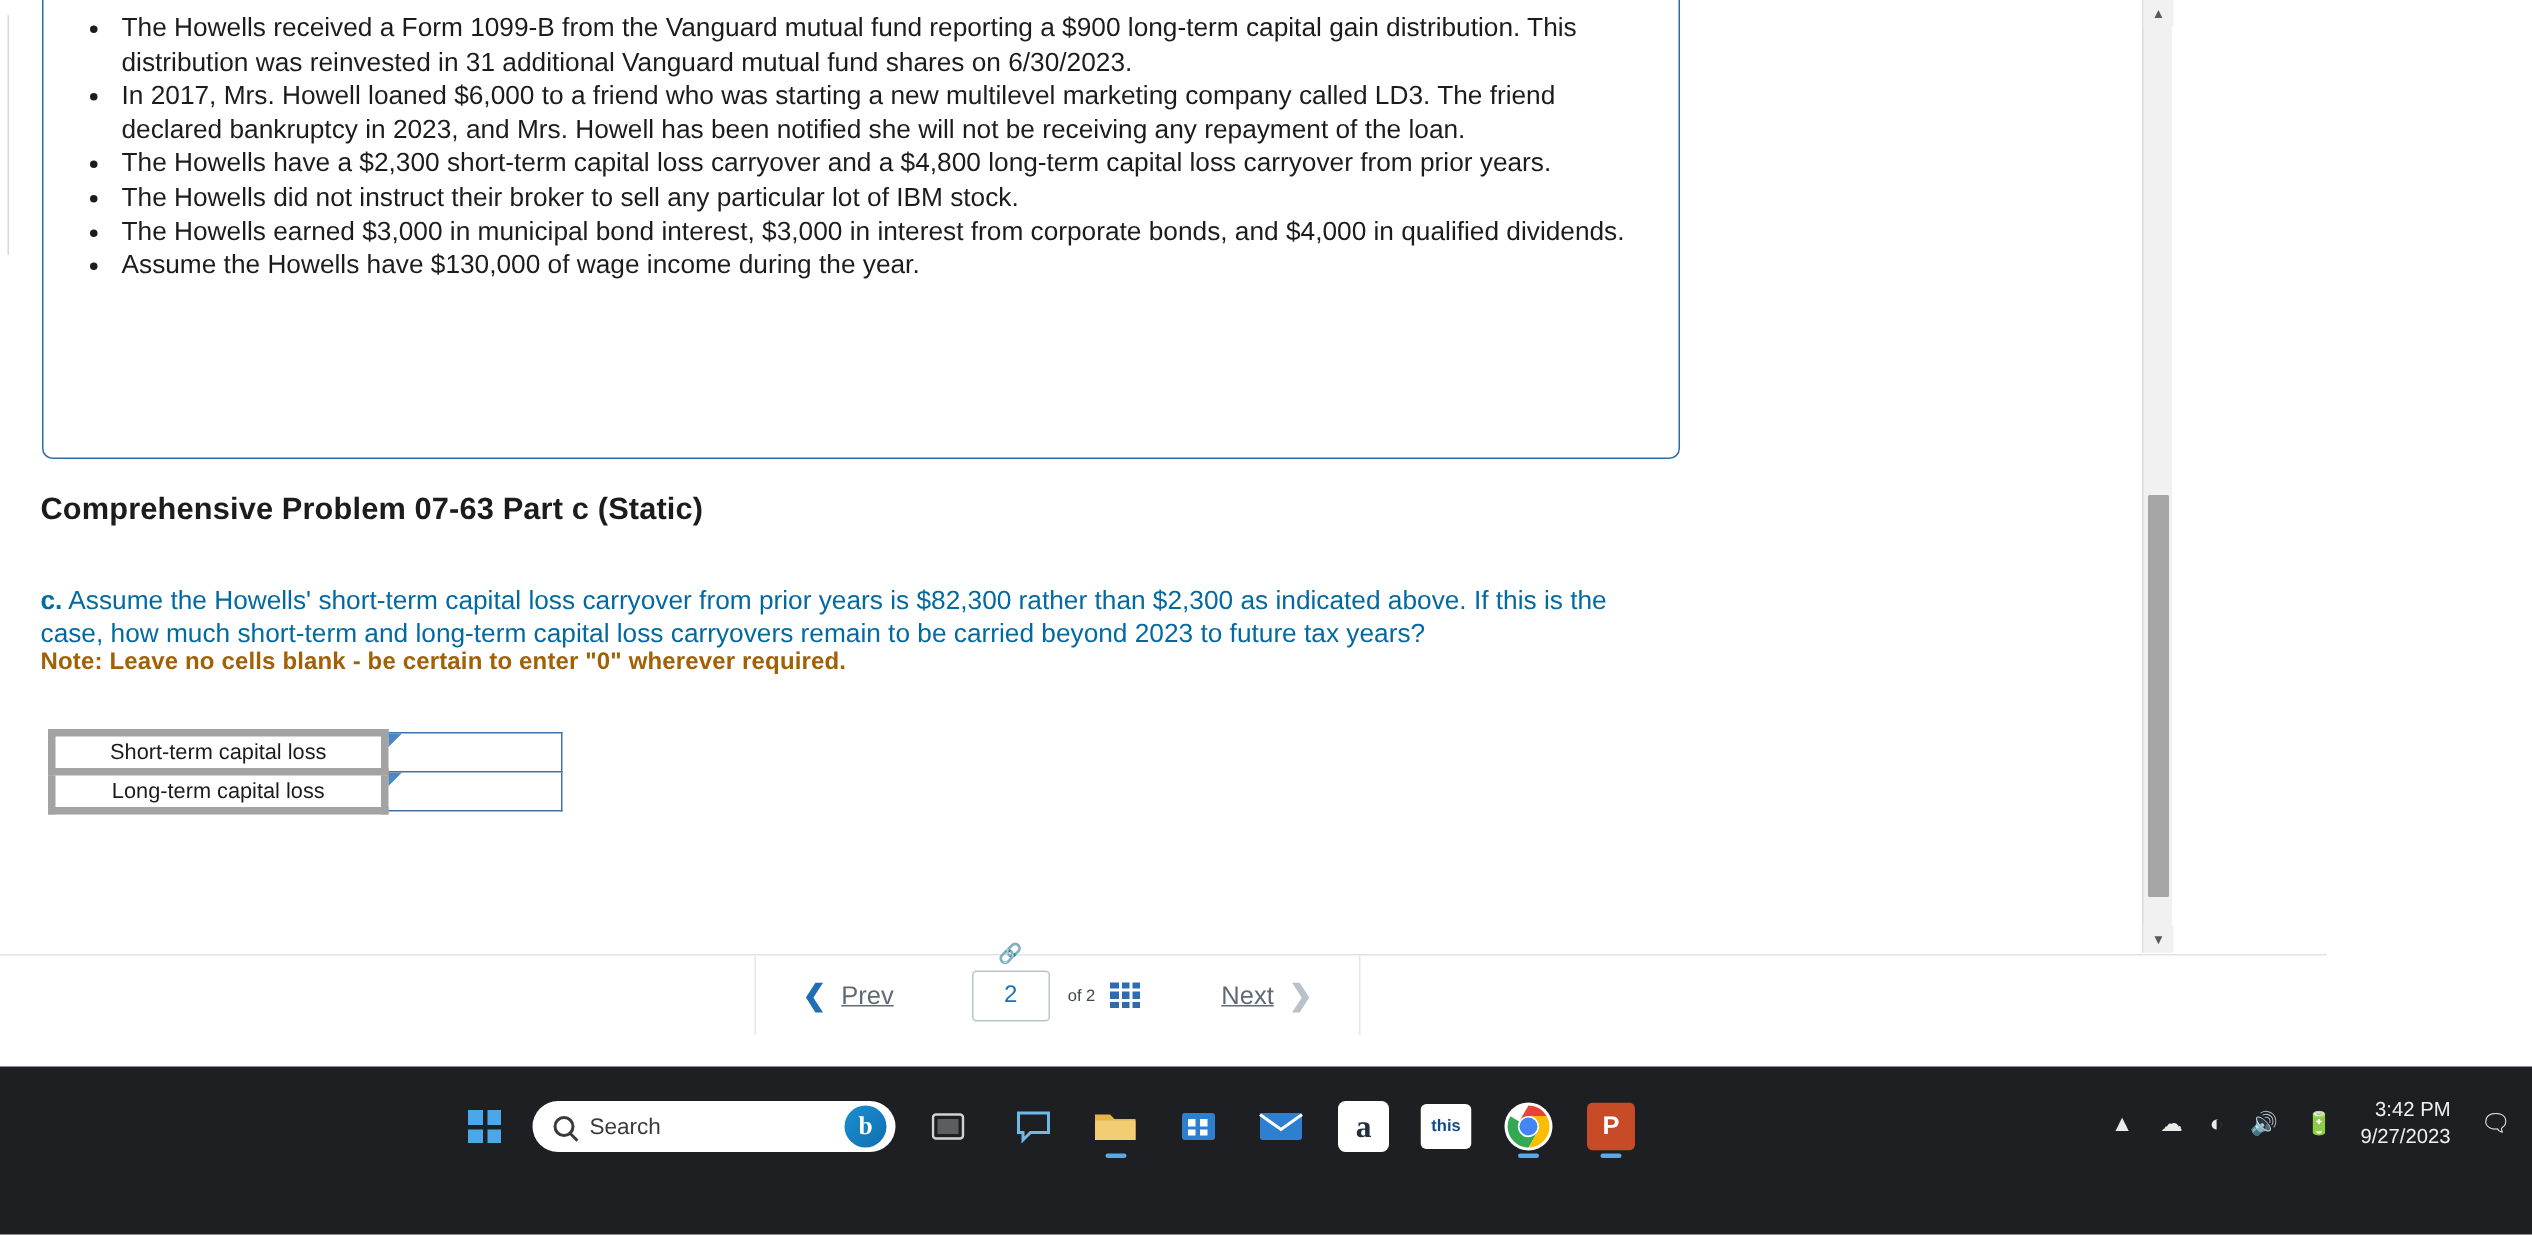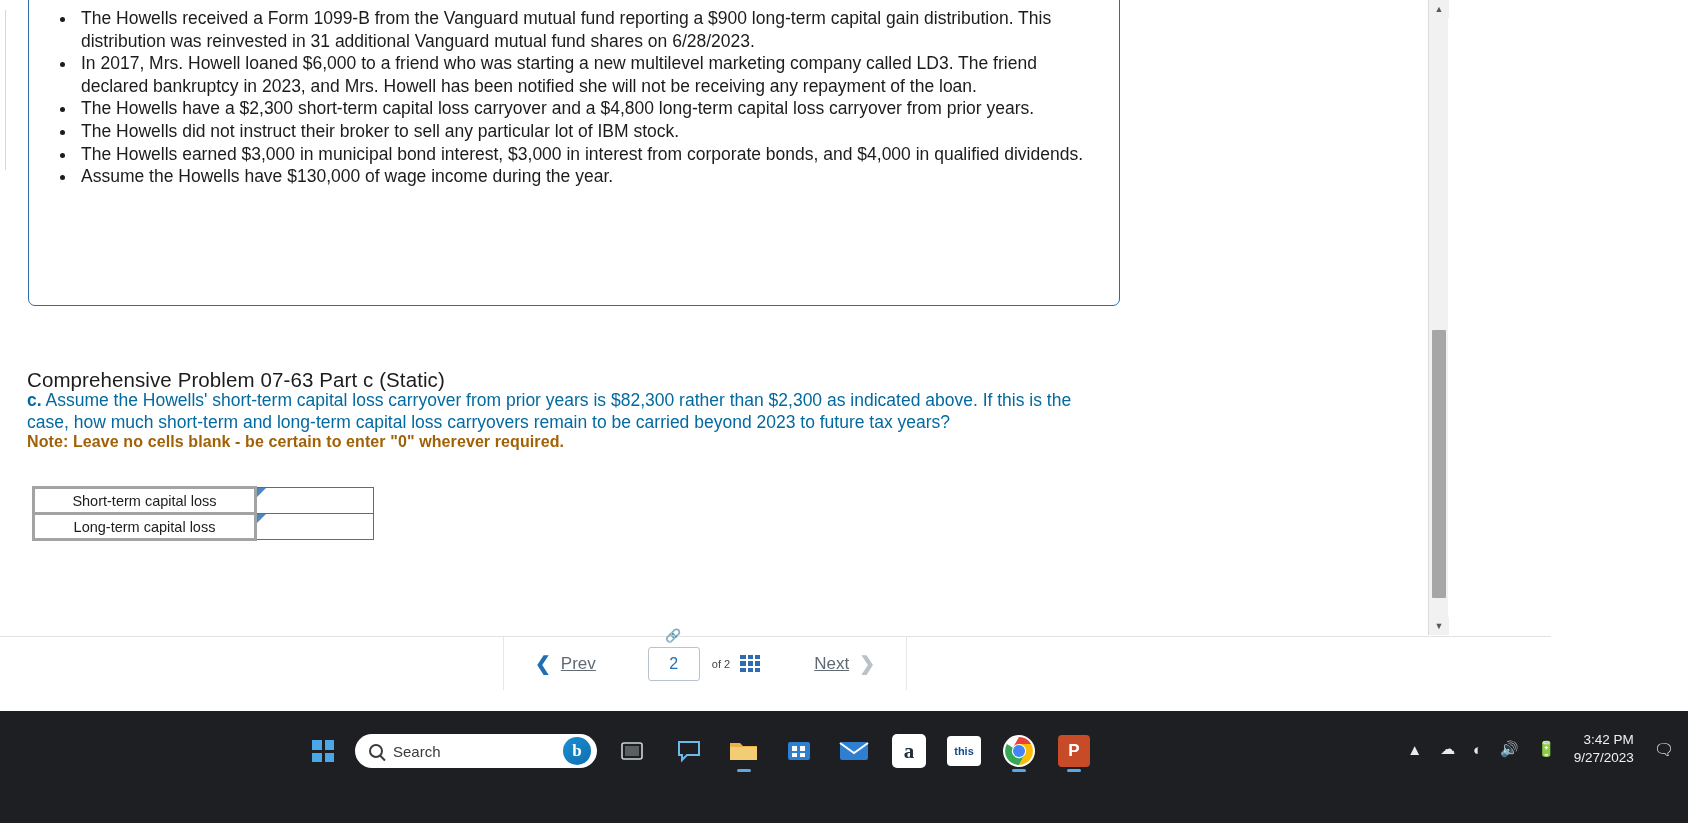--- a/index.html
+++ b/index.html
@@ -35,23 +35,22 @@
     list-style:disc;
     color:#1c1c1c;
     font-size:17.5px;
     line-height:22.6px;
   }
   #facts-list li{ margin:0 0 0 0; padding-left:4px; }
 
   
   #problem-heading{
     position:absolute; left:27px; top:328px;
-    font-size:20.5px; font-weight:normal; color:#1c1c1c;
+    font-size:20.5px; font-weight:bold; color:#1c1c1c;
     letter-spacing:.1px;
-    margin-top:40px;
   }
 
   
   #question-block{
     position:absolute; left:27px; top:390px; width:1075px;
     font-size:17.5px; line-height:21.5px; color:#0369a1;
   }
   #question-block .qlabel{ font-weight:bold; }
   #note-line{
     position:absolute; left:27px; top:433px;
@@ -61,21 +60,21 @@
 
   
   #answer-table{
     position:absolute; left:32px; top:486px;
     border-collapse:collapse;
     font-size:14.5px; color:#1c1c1c;
   }
   #answer-table td{ padding:0; }
   #answer-table .lbl{
     width:222px; height:26px;
-    border:3px solid #a3a3a3;
+    border:5px solid #a3a3a3;
     text-align:center; vertical-align:middle;
     background:#ffffff;
     white-space:nowrap;
   }
   #answer-table .inp{
     width:118px; height:26px;
     border:1px solid #4272a8;
     background:#ffffff;
     position:relative;
   }
@@ -204,21 +203,21 @@
 </style>
 </head>
 <body>
 
 <div id="content-area">
 
   <div id="left-edge-stub"></div>
 
   <div id="facts-card">
     <ul id="facts-list">
-      <li>The Howells received a Form 1099-B from the Vanguard mutual fund reporting a $900 long-term capital gain distribution. This distribution was reinvested in 31 additional Vanguard mutual fund shares on 6/28/2023.</li>
+      <li>The Howells received a Form 1099-B from the Vanguard mutual fund reporting a $900 long-term capital gain distribution. This distribution was reinvested in 31 additional Vanguard mutual fund shares on 6/30/2023.</li>
       <li>In 2017, Mrs. Howell loaned $6,000 to a friend who was starting a new multilevel marketing company called LD3. The friend declared bankruptcy in 2023, and Mrs. Howell has been notified she will not be receiving any repayment of the loan.</li>
       <li>The Howells have a $2,300 short-term capital loss carryover and a $4,800 long-term capital loss carryover from prior years.</li>
       <li>The Howells did not instruct their broker to sell any particular lot of IBM stock.</li>
       <li>The Howells earned $3,000 in municipal bond interest, $3,000 in interest from corporate bonds, and $4,000 in qualified dividends.</li>
       <li>Assume the Howells have $130,000 of wage income during the year.</li>
     </ul>
   </div>
 
   <div id="problem-heading">Comprehensive Problem 07-63 Part c (Static)</div>
 

